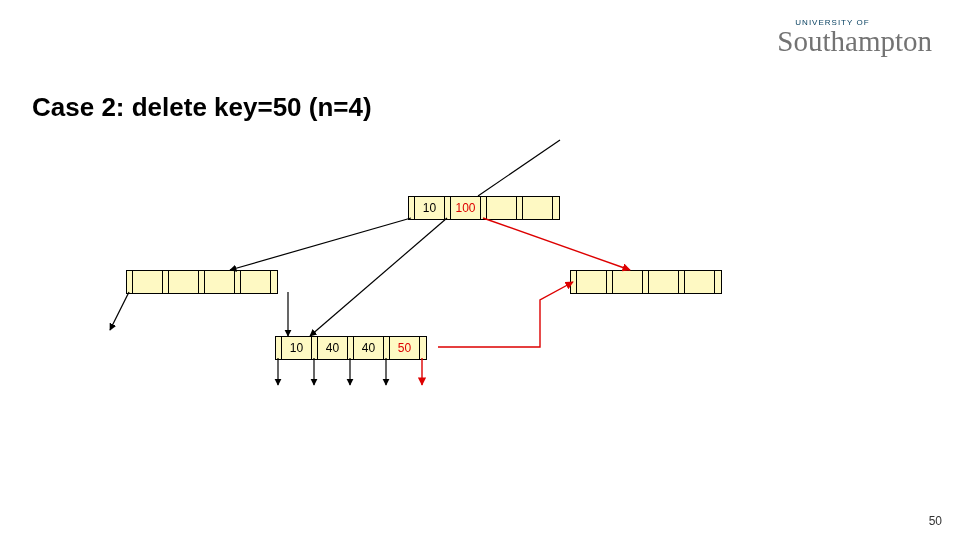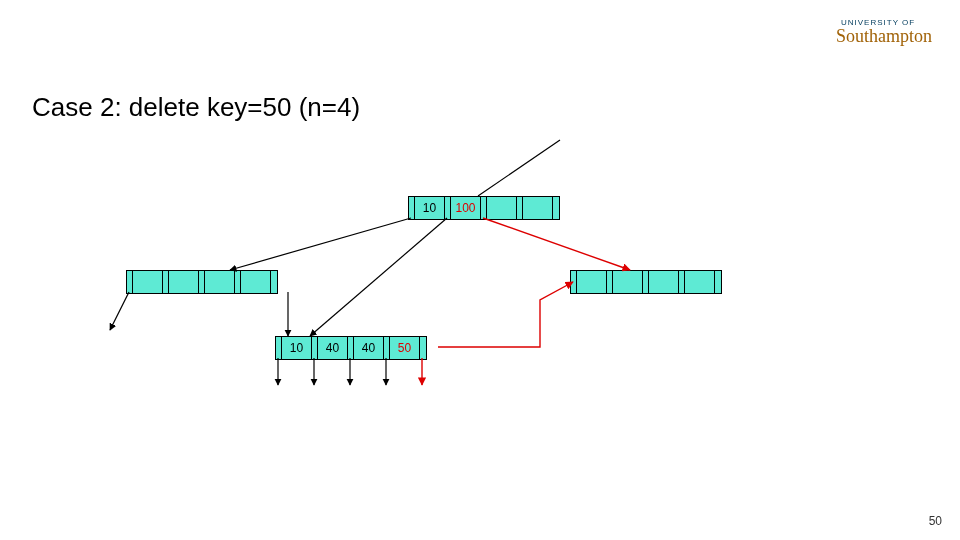--- a/index.html
+++ b/index.html
@@ -1,23 +1,23 @@
 <!DOCTYPE html>
 <html><head>
 <meta charset="utf-8">
 <style>
   html,body{margin:0;padding:0;width:960px;height:540px;background:#fff;font-family:Verdana,Geneva,sans-serif;color:#000;position:relative;overflow:hidden}
   .logo{position:absolute;top:18px;right:28px;text-align:left}
-  .logo .small{font-size:8px;letter-spacing:1px;color:#003b5c;margin-left:5px}
-  .logo .big{font-size:18px;color:#a16207;font-weight:400;font-family:Georgia,serif;line-height:1}
-  .title{position:absolute;left:32px;top:92px;font-size:26px;font-weight:400}
+  .logo .small{font-size:8px;letter-spacing:1px;color:#003b5c;margin-left:18px}
+  .logo .big{font-size:29px;color:#737373;font-weight:400;font-family:Georgia,serif;line-height:1}
+  .title{position:absolute;left:32px;top:92px;font-size:26px;font-weight:700}
   .pagenum{position:absolute;right:18px;bottom:12px;font-size:12px;color:#333}
 
   
-  .node{position:absolute;display:flex;height:22px;border:1px solid #000;background:#5eead4}
+  .node{position:absolute;display:flex;height:22px;border:1px solid #000;background:#fef9c3}
   .cell{border-right:1px solid #000;display:flex;align-items:center;justify-content:center;font-size:12px;box-sizing:border-box}
   .key{width:30px}
   .ptr{width:6px}
   .cell:last-child{border-right:none}
   .red{color:#d00}
 
   svg.edges{position:absolute;left:0;top:0;width:960px;height:540px;pointer-events:none}
 </style>
 </head>
 <body>

